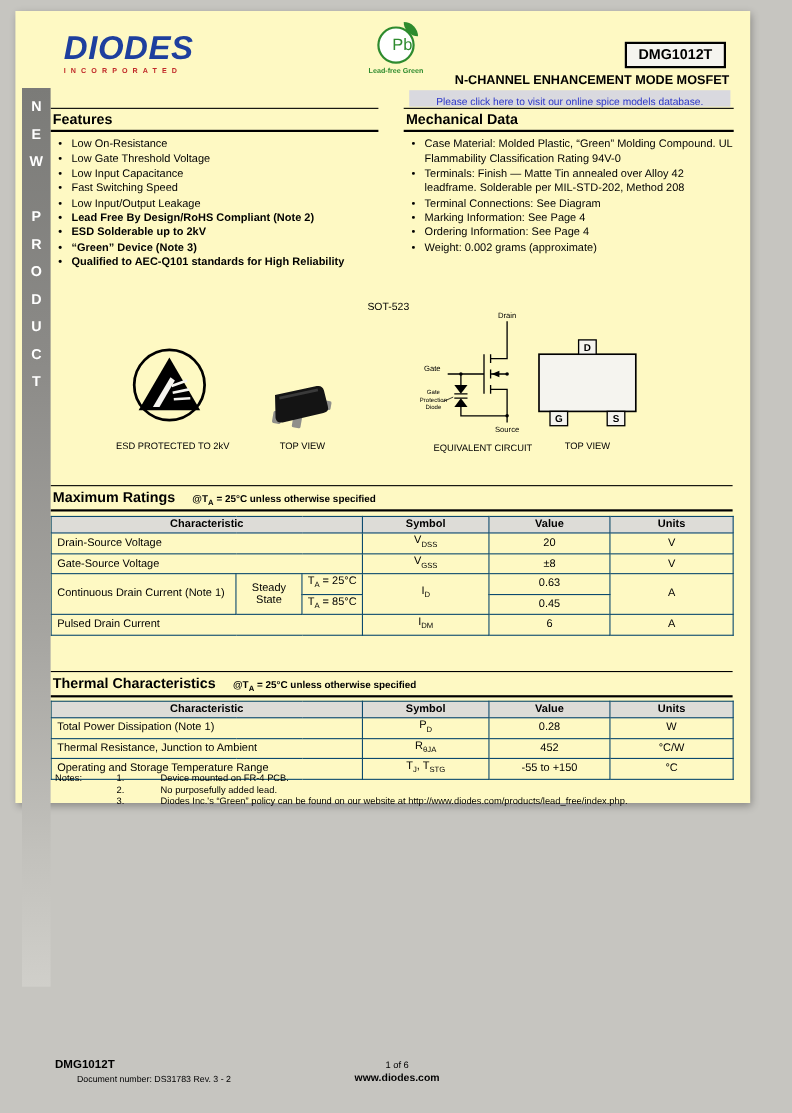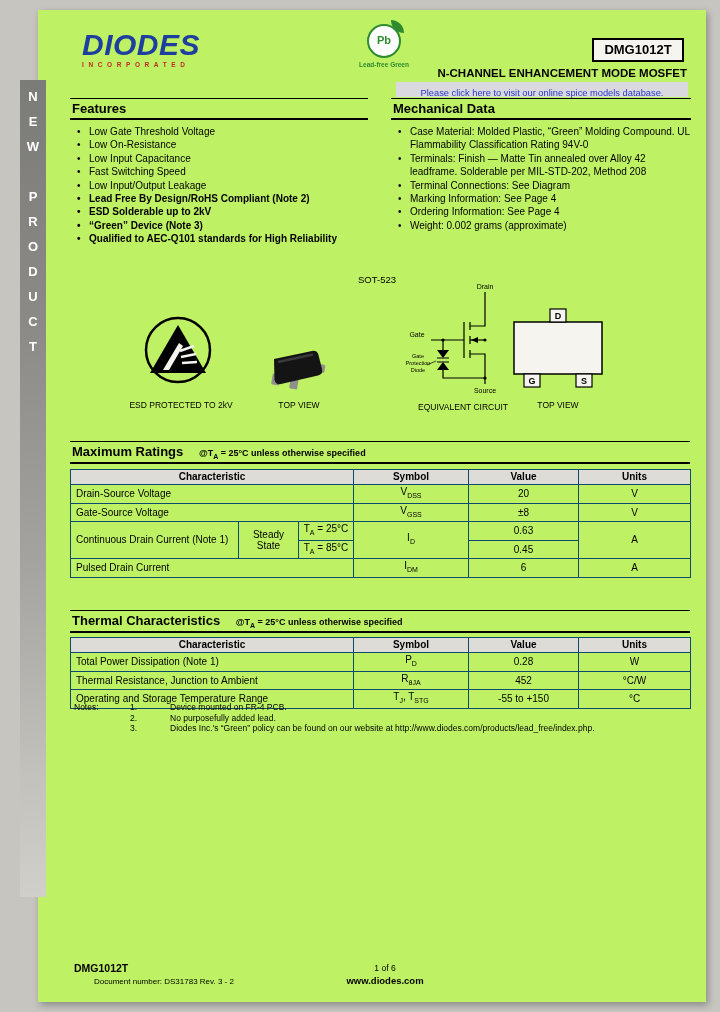--- a/index.html
+++ b/index.html
@@ -3,34 +3,34 @@
 <meta charset="utf-8">
 <style>
   :root{
     --logo-blue:#1e3f9e; --logo-red:#c02a2a; --leadfree-green:#2e8b2e;
     --link-blue:#2b35c8; --sidebar-gray:#858583;
   }
   *{margin:0;padding:0;box-sizing:border-box;}
   html,body{width:720px;height:1012px;}
   body{font-family:"Liberation Sans",sans-serif;color:#000;overflow:hidden;}
   .canvas{position:absolute;inset:0;width:720px;height:1012px;background:#c6c5c0;overflow:hidden;}
-  .page{position:absolute;left:38px;top:10px;width:668px;height:992px;background:#bef264;box-shadow:2px 3px 7px rgba(0,0,0,.3);}
+  .page{position:absolute;left:14px;top:10px;width:668px;height:720px;background:#fef9c3;box-shadow:2px 3px 7px rgba(0,0,0,.3);}
   
   .sidebar{position:absolute;left:20px;top:80px;width:26px;height:817px;z-index:5;
     background:linear-gradient(to bottom,#7b7b78 0%,#8b8a87 30%,#a5a4a0 60%,#c2c1bc 85%,#d0cfca 100%);
     display:flex;justify-content:center;}
   .sidebar-label{writing-mode:vertical-rl;text-orientation:upright;letter-spacing:10px;
     font-size:13px;font-weight:bold;color:#fff;padding-top:9px;}
   
   .logo{position:absolute;left:44px;top:20px;width:140px;}
   .logo-text{color:var(--logo-blue);font-weight:bold;font-style:italic;font-size:30px;letter-spacing:.5px;line-height:30px;}
   .logo-sub{color:var(--logo-red);font-weight:bold;font-size:6.5px;letter-spacing:4.6px;margin-top:1px;}
   .leadfree{position:absolute;left:314px;top:12px;width:64px;text-align:center;}
   .leadfree-circle{position:relative;width:34px;height:34px;margin:2px auto 0;border:2.5px solid var(--leadfree-green);
-    border-radius:50%;line-height:29px;font-weight:bold;font-size:11px;color:var(--leadfree-green);background:#fff;}
+    border-radius:50%;line-height:29px;font-weight:normal;font-size:15px;color:var(--leadfree-green);background:#fff;text-align:right;}
   .leaf{position:absolute;width:13px;height:13px;background:var(--leadfree-green);border-radius:0 100% 0 100%;top:-6px;right:-5px;}
   .leadfree-label{font-size:6.5px;font-weight:bold;color:var(--leadfree-green);margin-top:3px;}
   .partbox{position:absolute;left:554px;top:28px;width:92px;height:24px;border:2px solid #000;background:#f5f4ef;
     font-weight:bold;font-size:13px;text-align:center;line-height:20px;}
   .doc-title{position:absolute;right:19px;top:57px;font-weight:bold;font-size:11.5px;}
   .spice-bar{position:absolute;right:18px;top:72px;width:292px;height:15px;background:#d9d9df;text-align:center;}
   .spice-link{font-size:9.3px;color:var(--link-blue);line-height:15px;cursor:pointer;}
   
   .section-heading{position:absolute;border-top:1px solid #000;border-bottom:2.5px solid #000;
     font-weight:bold;font-size:13px;padding:2px 0 2px 2px;}
@@ -94,22 +94,22 @@
     </div>
 
     <div class="partbox">DMG1012T</div>
     <div class="doc-title">N-CHANNEL ENHANCEMENT MODE MOSFET</div>
     <div class="spice-bar">
       <span class="spice-link">Please click here to visit our online spice models database.</span>
     </div>
 
     <div class="section-heading" style="left:32px;top:88px;width:298px;">Features</div>
     <div class="bullet-list" style="left:34px;top:115px;width:294px;">
+      <div class="bullet-item">Low On-Resistance</div>
       <div class="bullet-item">Low Gate Threshold Voltage</div>
-      <div class="bullet-item">Low On-Resistance</div>
       <div class="bullet-item">Low Input Capacitance</div>
       <div class="bullet-item">Fast Switching Speed</div>
       <div class="bullet-item">Low Input/Output Leakage</div>
       <div class="bullet-item bold">Lead Free By Design/RoHS Compliant (Note 2)</div>
       <div class="bullet-item bold">ESD Solderable up to 2kV</div>
       <div class="bullet-item bold">“Green” Device (Note 3)</div>
       <div class="bullet-item bold">Qualified to AEC-Q101 standards for High Reliability</div>
     </div>
 
     <div class="section-heading" style="left:353px;top:88px;width:300px;">Mechanical Data</div>

